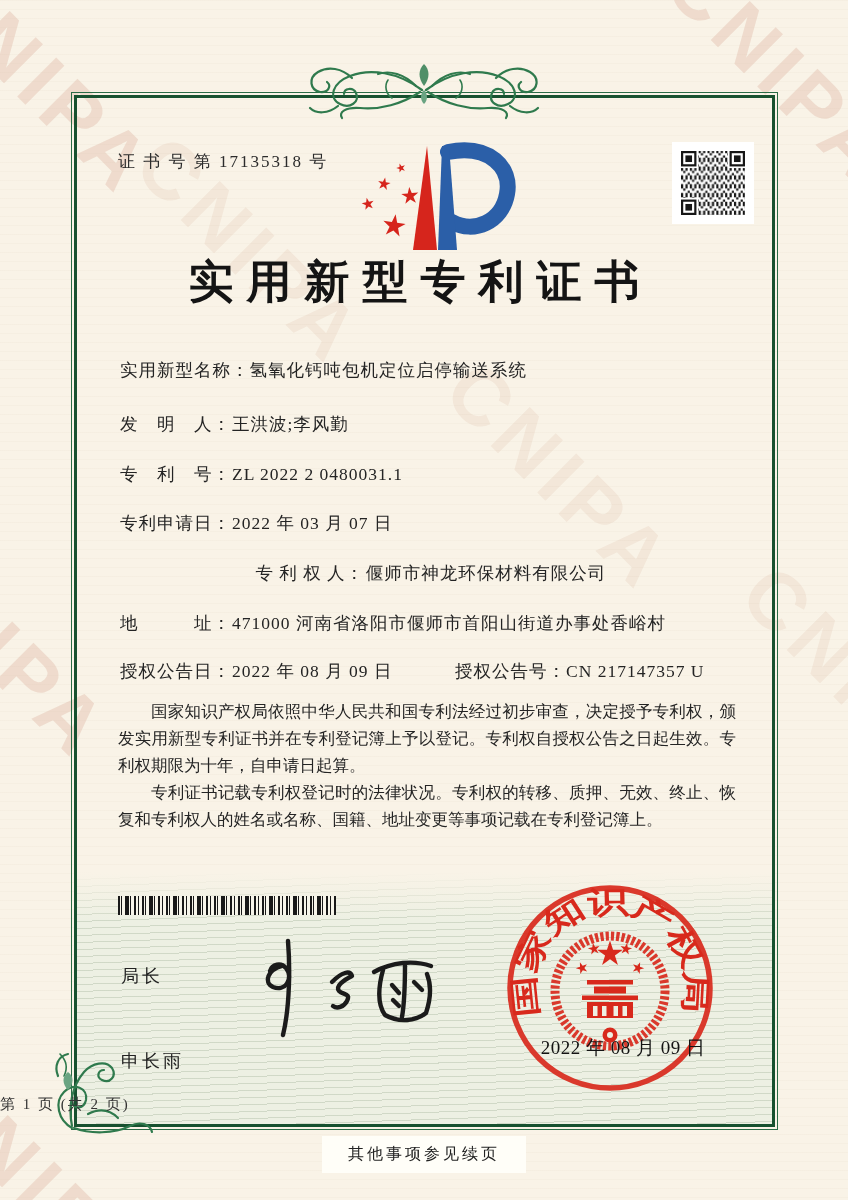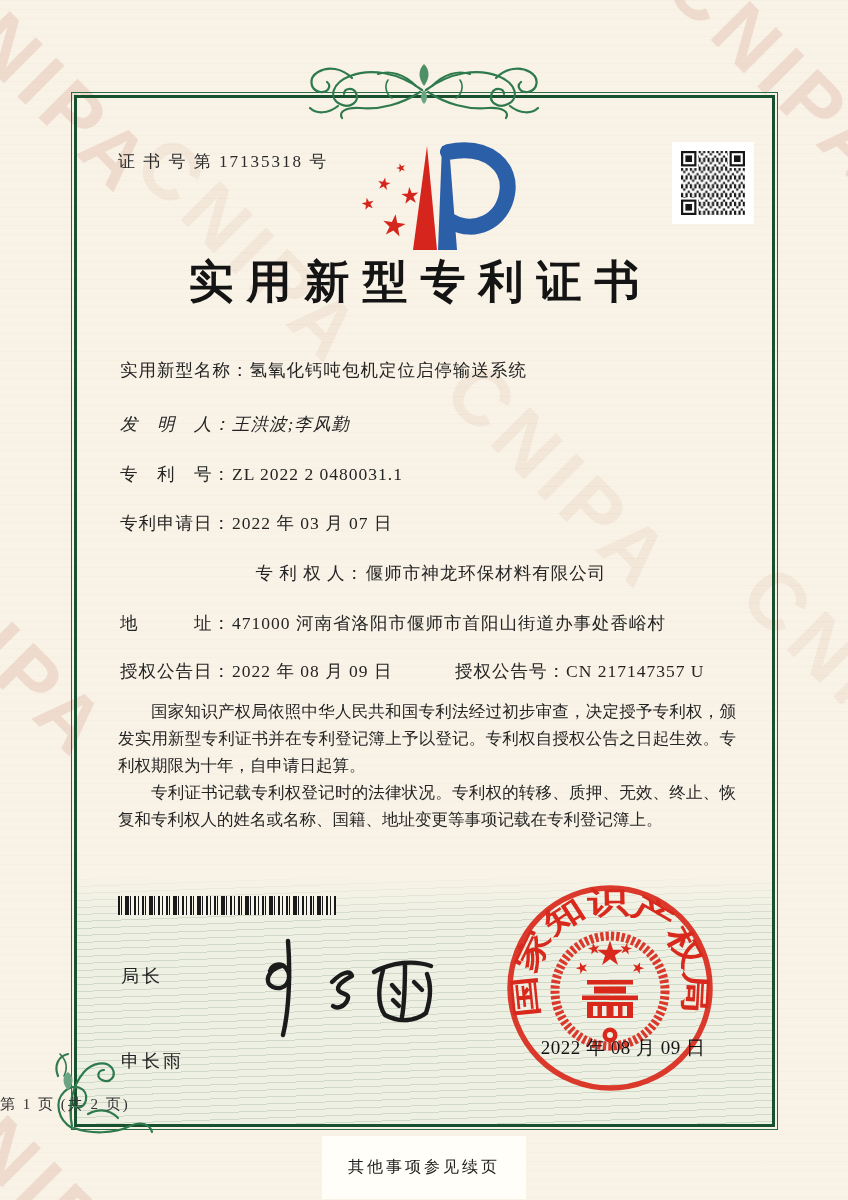--- a/index.html
+++ b/index.html
@@ -80,21 +80,21 @@
   .seal-date{
     position:absolute; z-index:6; left:528px; top:1035px; width:190px;
     font-size:19px; letter-spacing:0.5px; color:#131313; text-align:center; white-space:nowrap;
   }
   .page-info{
     position:absolute; z-index:5; left:0; width:848px; top:1095px;
     text-align:left; font-size:15px; letter-spacing:2px; color:#333;
   }
   .note-box{
     position:absolute; z-index:5; left:50%; transform:translateX(-50%); top:1136px;
-    background:#fffef8; padding:21px 26px; font-size:16px; letter-spacing:3px; color:#222;
+    background:#fffef8; padding:8px 26px; font-size:16px; letter-spacing:3px; color:#222;
     white-space:nowrap;
   }
 </style>
 </head>
 <body>
 
 <div class="page">
 
   <div class="wm" style="left:-28px; top:-52px;">CNIPA</div>
   <div class="wm" style="left:712px; top:-62px;">CNIPA</div>
@@ -179,21 +179,21 @@
       <use href="#fp" x="22" y="0"></use>
       <use href="#fp" x="0" y="22"></use>
     </svg>
   </div>
 
   <div class="title">实用新型专利证书</div>
 
   <div class="field-row" style="top:358px;">
     <span class="lbl">实用新型名称：</span><span class="val">氢氧化钙吨包机定位启停输送系统</span>
   </div>
-  <div class="field-row" style="top:412px;font-style:italic;">
+  <div class="field-row" style="top:412px;">
     <span class="lbl">发　明　人：</span><span class="val">王洪波;李风勤</span>
   </div>
   <div class="field-row" style="top:462px;">
     <span class="lbl">专　利　号：</span><span class="val">ZL 2022 2 0480031.1</span>
   </div>
   <div class="field-row" style="top:511px;">
     <span class="lbl">专利申请日：</span><span class="val">2022 年 03 月 07 日</span>
   </div>
   <div class="field-row" style="top:561px;text-align:center;">
     <span class="lbl">专 利 权 人：</span><span class="val">偃师市神龙环保材料有限公司</span>

